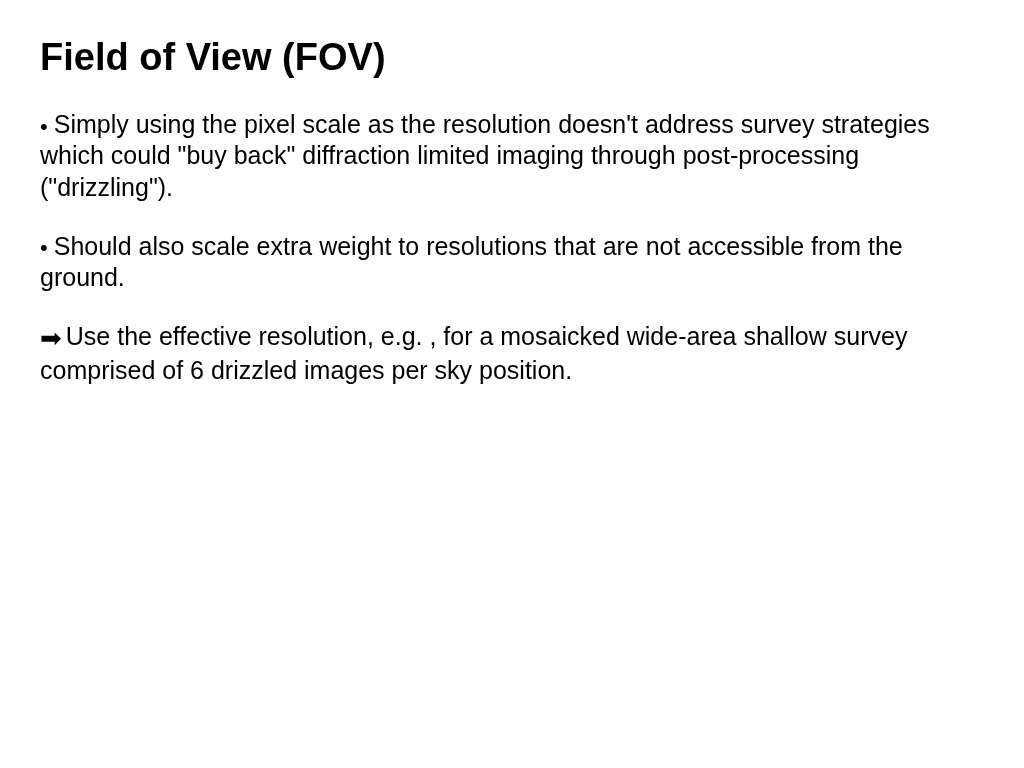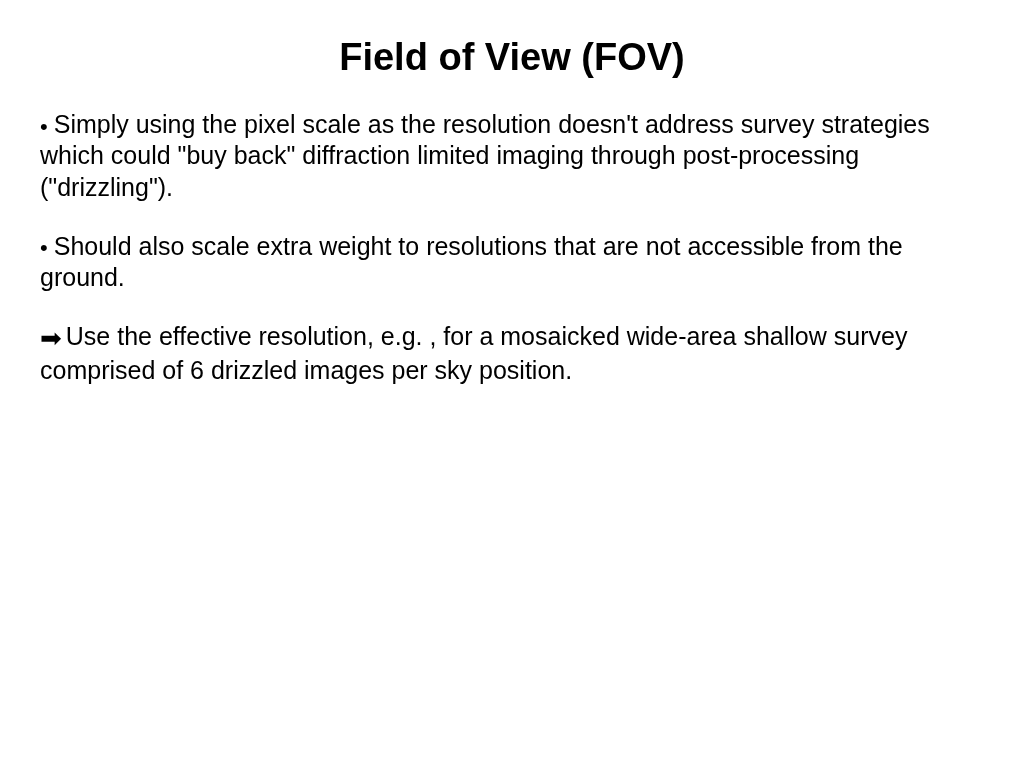--- a/index.html
+++ b/index.html
@@ -11,21 +11,21 @@
       width: 1024px;
       height: 768px;
       background: #ffffff;
       font-family: Arial, Helvetica, sans-serif;
       color: #000000;
       padding: 30px 40px 40px 40px;
     }
     .title {
       font-size: 38px;
       font-weight: bold;
-      text-align: center;
+      text-align: left;
       margin-bottom: 30px;
       margin-top: 6px;
     }
     .bullet-item {
       font-size: 25px;
       line-height: 1.25;
       margin-bottom: 28px;
     }
     .bullet-marker {
       font-size: 22px;

